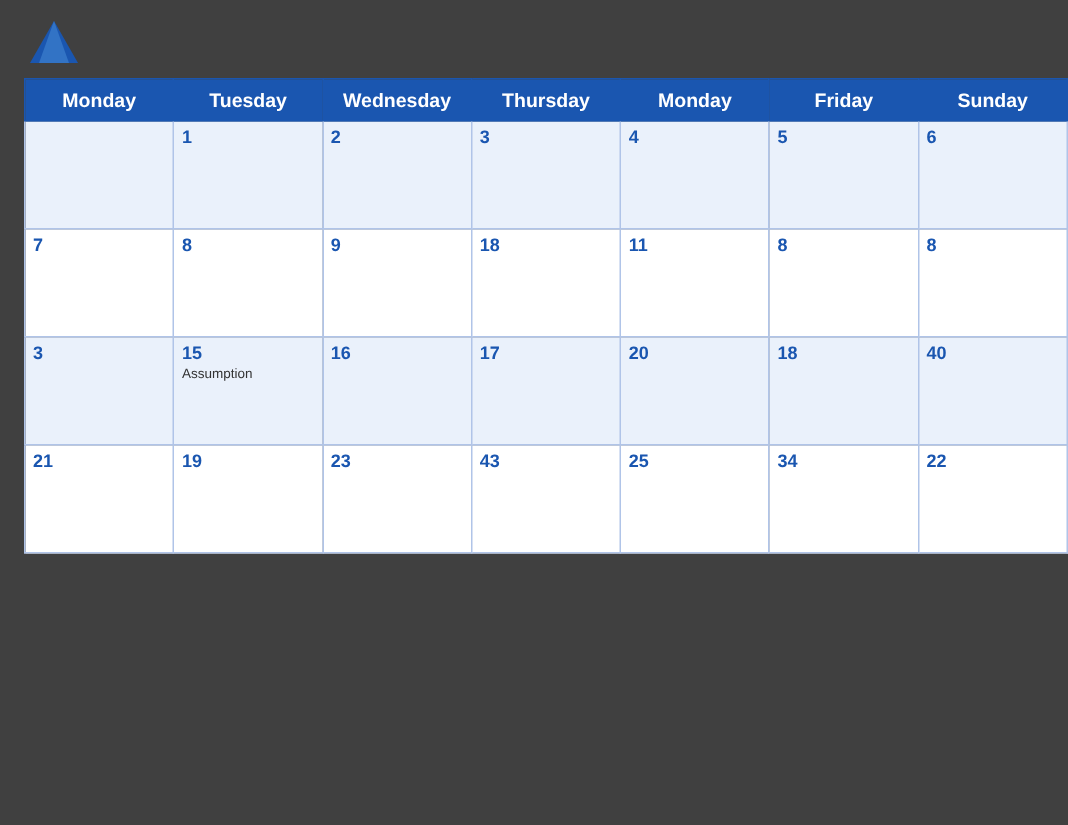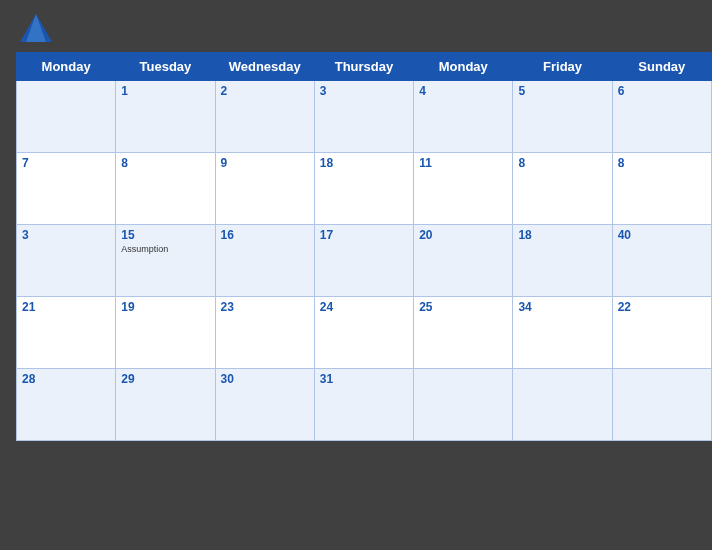--- a/index.html
+++ b/index.html
@@ -213,44 +213,27 @@
           <td>
             <span class="day-number">21</span>
           </td>
           <td>
             <span class="day-number">19</span>
           </td>
           <td>
             <span class="day-number">23</span>
           </td>
           <td>
-            <span class="day-number">24</span>
+            <span class="day-number">43</span>
           </td>
           <td>
             <span class="day-number">25</span>
           </td>
           <td>
             <span class="day-number">34</span>
           </td>
           <td>
             <span class="day-number">22</span>
           </td>
-        </tr>
-        <tr class="row-odd">
-          <td>
-            <span class="day-number">28</span>
-          </td>
-          <td>
-            <span class="day-number">29</span>
-          </td>
-          <td>
-            <span class="day-number">30</span>
-          </td>
-          <td>
-            <span class="day-number">31</span>
-          </td>
-          <td></td>
-          <td></td>
-          <td></td>
         </tr>
       </tbody>
   </table>
 </div>
 
 </body></html>

